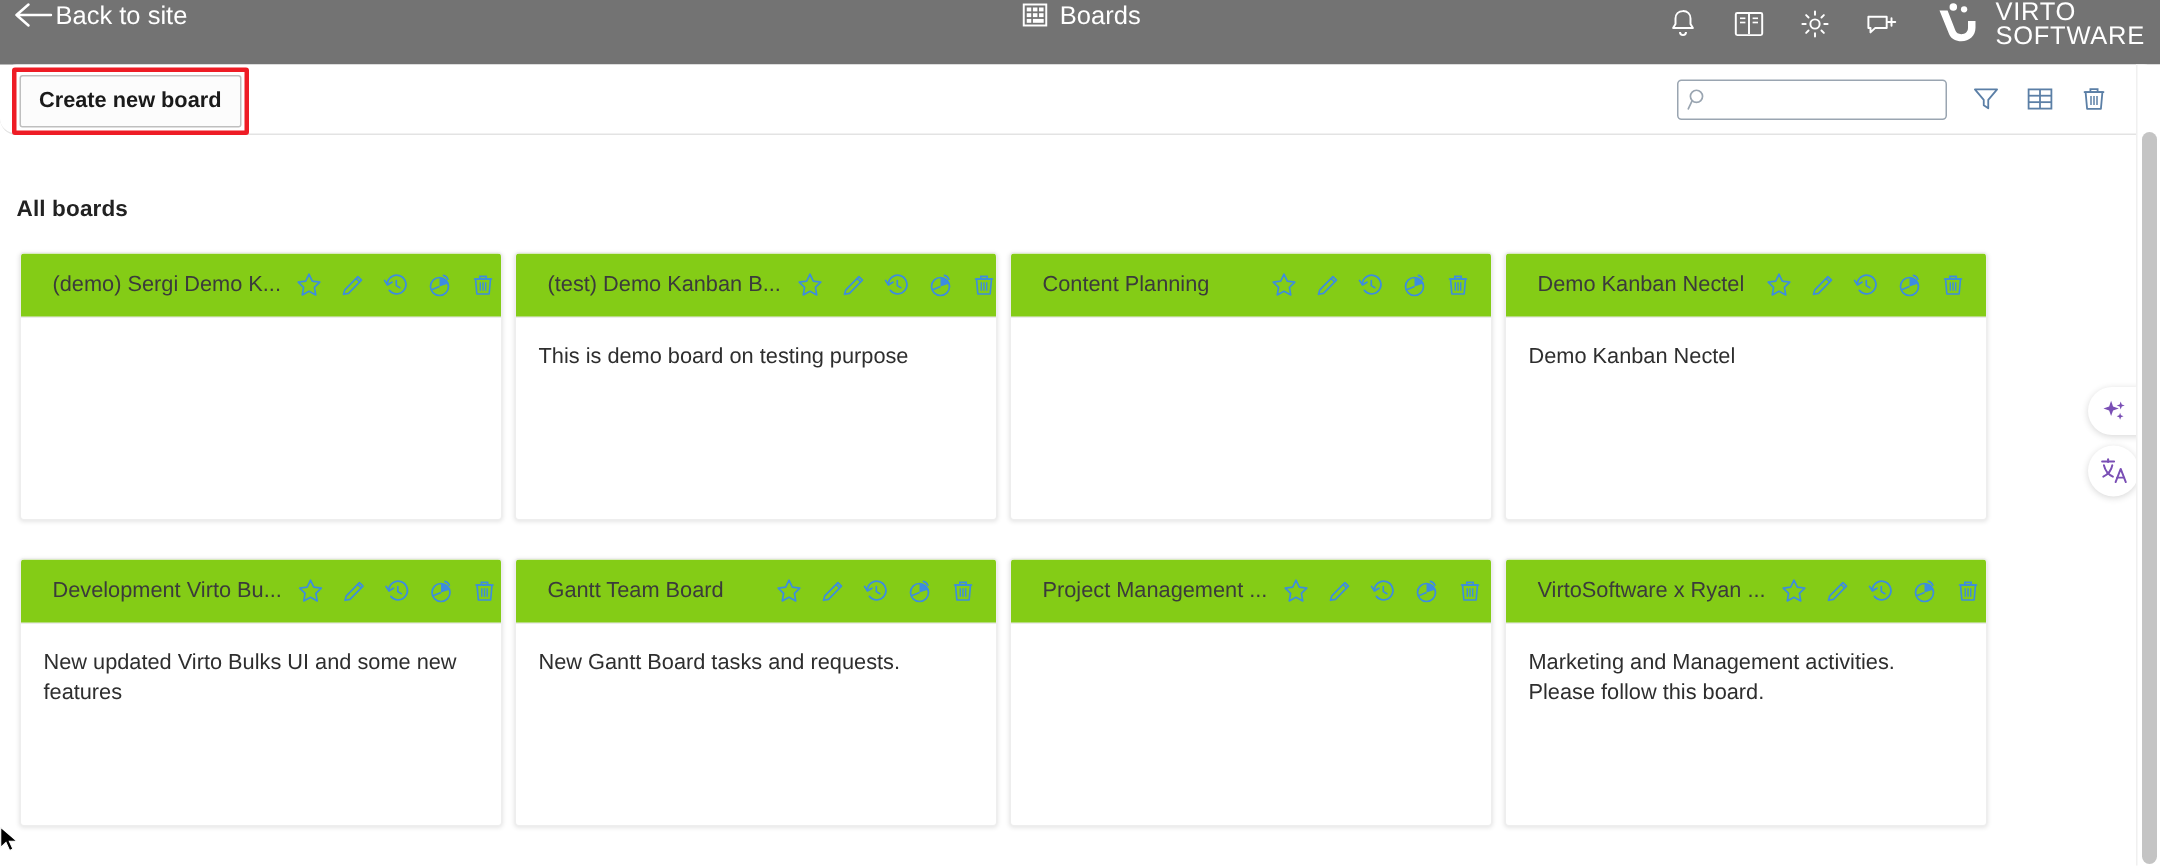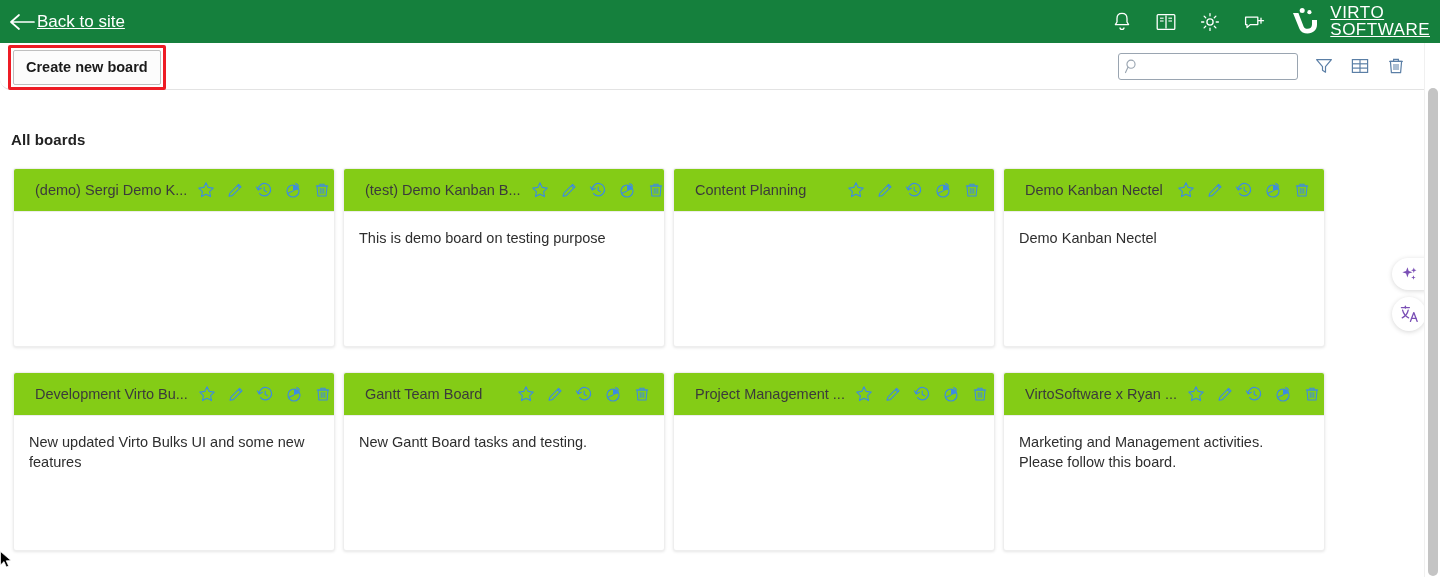--- a/index.html
+++ b/index.html
@@ -7,25 +7,24 @@
     width: 1440px; height: 577px;
     overflow: hidden;
     background: #ffffff;
     font-family: "Liberation Sans", sans-serif;
   }
 
   
   .topbar {
     position: relative;
     height: 43px;
-    background: #15803d;
-    display: flex;
-    align-items: center;
+    background: #737373;
+    display: flex;
+    align-items: flex-start;
     color: #ffffff;
-    text-decoration: underline;
   }
   .back-link {
     display: flex;
     align-items: center;
     gap: 2px;
     margin-left: 9px;
     font-size: 17px;
     color: #ffffff;
     cursor: pointer;
     line-height: 1;
@@ -244,20 +243,34 @@
 
 <div class="topbar">
 
   <div class="back-link">
     <svg class="back-arrow" viewBox="0 0 26 20">
       <path d="M2 10 L10 3 M2 10 L10 17 M2 10 L25 10" stroke="#ffffff" stroke-width="1.7" fill="none" stroke-linecap="round"></path>
     </svg>
     <span>Back to site</span>
   </div>
 
+  <div class="topbar-center">
+    <svg width="20" height="20" viewBox="0 0 20 20">
+      <rect x="2.5" y="3" width="15" height="14" fill="none" stroke="#ffffff" stroke-width="1.3"></rect>
+      <rect x="4.5" y="5" width="3" height="2.6" fill="#ffffff"></rect>
+      <rect x="8.6" y="5" width="3" height="2.6" fill="#ffffff"></rect>
+      <rect x="12.7" y="5" width="3" height="2.6" fill="#ffffff"></rect>
+      <rect x="4.5" y="8.8" width="3" height="2.6" fill="#ffffff"></rect>
+      <rect x="8.6" y="8.8" width="3" height="2.6" fill="#ffffff"></rect>
+      <rect x="12.7" y="8.8" width="3" height="2.6" fill="#ffffff"></rect>
+      <rect x="4.5" y="12.6" width="3" height="2.6" fill="#ffffff"></rect>
+      <rect x="8.6" y="12.6" width="7.2" height="2.6" fill="#ffffff"></rect>
+    </svg>
+    <span class="boards-label">Boards</span>
+  </div>
 
   <div class="topbar-right">
 
     <svg class="hicon" viewBox="0 0 24 24">
       <path d="M12 3.4c-3 0-5 2.1-5 5v3.6l-1.6 2.6h13.2L17 12V8.4c0-2.9-2-5-5-5z" fill="none" stroke="#ffffff" stroke-width="1.3" stroke-linejoin="round"></path>
       <path d="M10 17.4a2 2 0 0 0 4 0" fill="none" stroke="#ffffff" stroke-width="1.3"></path>
     </svg>
 
     <svg class="hicon" viewBox="0 0 24 24">
       <rect x="3.2" y="4.6" width="17.6" height="14.8" rx="1" fill="none" stroke="#ffffff" stroke-width="1.3"></rect>
@@ -528,21 +541,21 @@
             <svg class="cicon" viewBox="0 0 18 18">
               <path d="M4 5h10l-0.9 10H4.9z" fill="none" stroke="#3d8ce0" stroke-width="1.1" stroke-linejoin="round"></path>
               <line x1="2.9" y1="5" x2="15.1" y2="5" stroke="#3d8ce0" stroke-width="1.1"></line>
               <path d="M6.9 4.8V3.2h4.2v1.6" fill="none" stroke="#3d8ce0" stroke-width="1.1"></path>
               <line x1="7.2" y1="7.2" x2="7.2" y2="12.8" stroke="#3d8ce0" stroke-width="0.95"></line>
               <line x1="9" y1="7.2" x2="9" y2="12.8" stroke="#3d8ce0" stroke-width="0.95"></line>
               <line x1="10.8" y1="7.2" x2="10.8" y2="12.8" stroke="#3d8ce0" stroke-width="0.95"></line>
             </svg>
           </div>
         </div>
-        <div class="card-body">New Gantt Board tasks and testing.</div>
+        <div class="card-body">New Gantt Board tasks and requests.</div>
       </div>
       <div class="board-card">
         <div class="card-head">
           <div class="card-title">Project Management ...</div>
           <div class="card-actions">
             <svg class="cicon" viewBox="0 0 18 18">
               <path d="M9 1.8 L11.2 6.4 L16.2 7.1 L12.6 10.6 L13.5 15.6 L9 13.2 L4.5 15.6 L5.4 10.6 L1.8 7.1 L6.8 6.4 Z" fill="none" stroke="#3d8ce0" stroke-width="1.1" stroke-linejoin="round"></path>
             </svg>
             <svg class="cicon" viewBox="0 0 18 18">
               <path d="M3 15.2 L3.9 12.2 L12.6 3.4 L15 5.8 L6.3 14.6 Z" fill="none" stroke="#3d8ce0" stroke-width="1.1" stroke-linejoin="round"></path>

